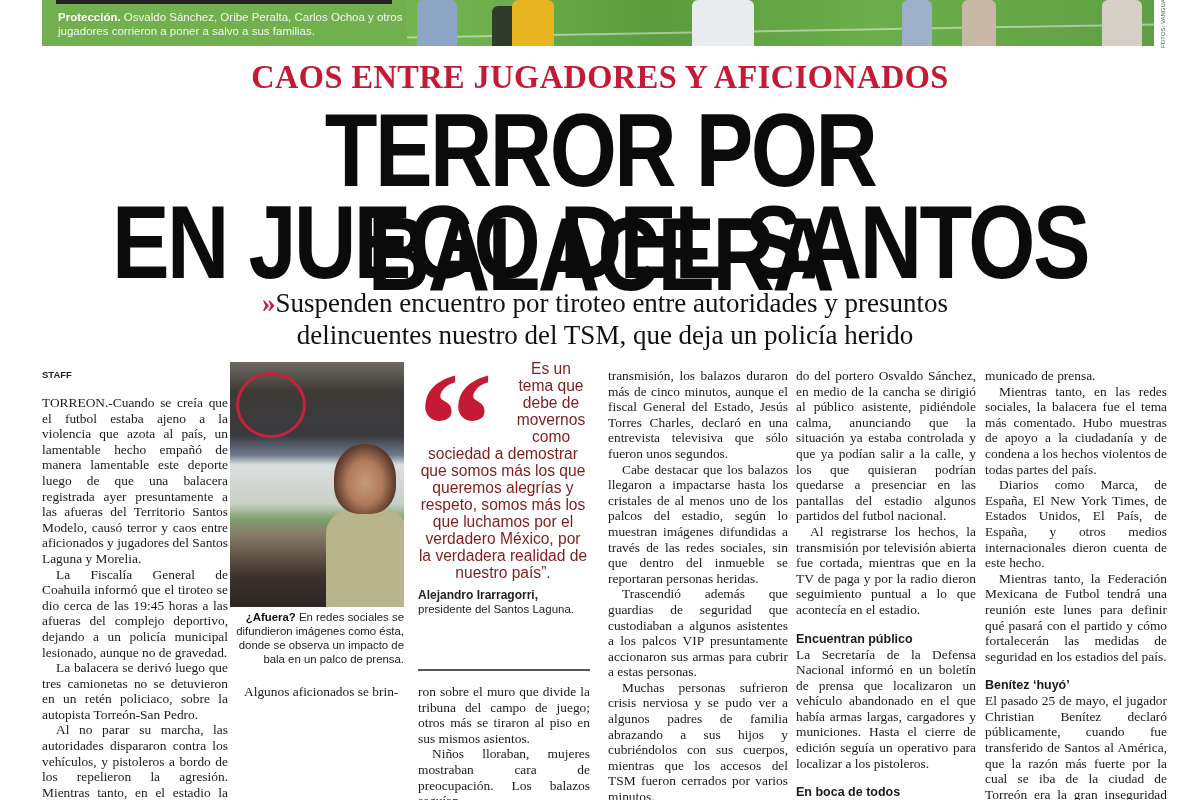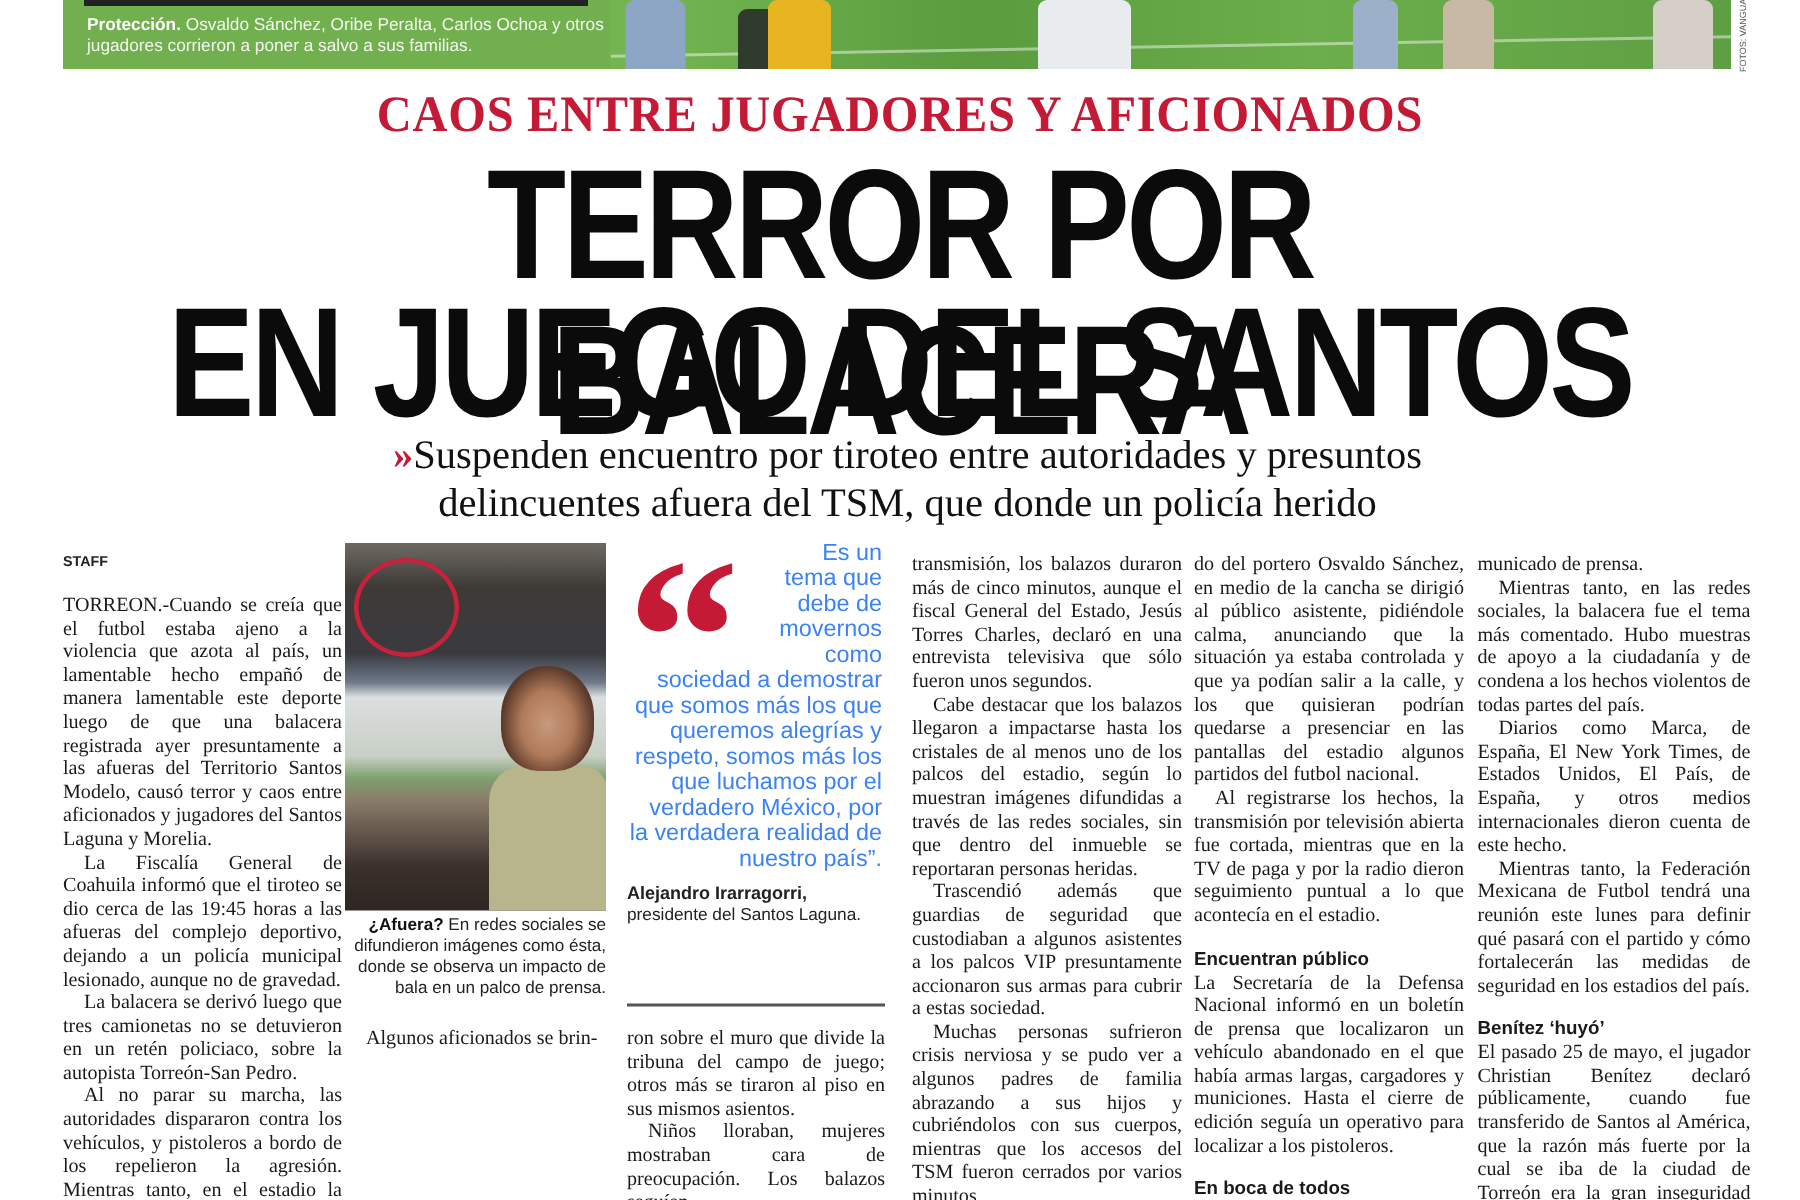--- a/index.html
+++ b/index.html
@@ -105,21 +105,21 @@
   .photo-caption b { font-weight: 700; color: #111; }
 
   
   .quote-wrap { position: relative; }
   .quote-mark {
     position: absolute; left: 0; top: -10px; font-family: "Liberation Serif", serif;
     font-size: 150px; line-height: 1; color: #c41a35; font-weight: 700;
   }
   .quote-text {
     font-family: "Liberation Sans", sans-serif; font-size: 15.6px; line-height: 17px;
-    color: #3b82f6; text-align: right;
+    color: #7f1d1d; text-align: center;
   }
   .quote-text .indent-block { margin-left: 96px; display: block; }
   .quote-author {
     font-family: "Liberation Sans", sans-serif; font-size: 11.5px; line-height: 13.5px;
     margin-top: 8px; color: #222; text-align: left;
   }
   .quote-author b { font-weight: 700; font-size: 12px; }
   .quote-rule { position: absolute; left: 418px; top: 669px; width: 172px; height: 2px; background: #555; }
 </style>
 </head>
@@ -139,21 +139,21 @@
     <div class="caption"><b>Protección.</b><span> Osvaldo Sánchez, Oribe Peralta, Carlos Ochoa y otros jugadores corrieron a poner a salvo a sus familias.</span></div>
   </div>
 </div>
 <div class="credit">FOTOS: VANGUARDIA</div>
 
 <div class="kicker">CAOS ENTRE JUGADORES Y AFICIONADOS</div>
 <div class="headline l1">TERROR POR BALACERA</div>
 <div class="headline l2">EN JUEGO DEL SANTOS</div>
 <div class="subhead">
   <span class="arrow">»</span><span>Suspenden encuentro por tiroteo entre autoridades y presuntos</span><br>
-  <span>delincuentes afuera del TSM, que donde un policía herido</span>
+  <span>delincuentes nuestro del TSM, que deja un policía herido</span>
 </div>
 
 <div class="byline">STAFF</div>
 
 <div class="col c1">
   <p class="noind">TORREON.-Cuando se creía que el futbol estaba ajeno a la violencia que azota al país, un lamentable hecho empañó de manera lamentable este deporte luego de que una balacera registrada ayer presuntamente a las afueras del Territorio Santos Modelo, causó terror y caos entre aficionados y jugadores del Santos Laguna y Morelia.</p>
   <p>La Fiscalía General de Coahuila informó que el tiroteo se dio cerca de las 19:45 horas a las afueras del complejo deportivo, dejando a un policía municipal lesionado, aunque no de gravedad.</p>
   <p>La balacera se derivó luego que tres camionetas no se detuvieron en un retén policiaco, sobre la autopista Torreón-San Pedro.</p>
   <p>Al no parar su marcha, las autoridades dispararon contra los vehículos, y pistoleros a bordo de los repelieron la agresión. Mientras tanto, en el estadio la tranquilidad se esfumó.</p>
 </div>
@@ -186,21 +186,21 @@
 <div class="quote-rule"></div>
 <div class="col c3b">
   <p class="noind">ron sobre el muro que divide la tribuna del campo de juego; otros más se tiraron al piso en sus mismos asientos.</p>
   <p>Niños lloraban, mujeres mostraban cara de preocupación. Los balazos seguían.</p>
 
 </div>
 
 <div class="col c4">
   <p class="noind">transmisión, los balazos duraron más de cinco minutos, aunque el fiscal General del Estado, Jesús Torres Charles, declaró en una entrevista televisiva que sólo fueron unos segundos.</p>
   <p>Cabe destacar que los balazos llegaron a impactarse hasta los cristales de al menos uno de los palcos del estadio, según lo muestran imágenes difundidas a través de las redes sociales, sin que dentro del inmueble se reportaran personas heridas.</p>
-  <p>Trascendió además que guardias de seguridad que custodiaban a algunos asistentes a los palcos VIP presuntamente accionaron sus armas para cubrir a estas sociedad.</p>
+  <p>Trascendió además que guardias de seguridad que custodiaban a algunos asistentes a los palcos VIP presuntamente accionaron sus armas para cubrir a estas personas.</p>
   <p>Muchas personas sufrieron crisis nerviosa y se pudo ver a algunos padres de familia abrazando a sus hijos y cubriéndolos con sus cuerpos, mientras que los accesos del TSM fueron cerrados por varios minutos.</p>
 
 </div>
 
 <div class="col c5">
   <p class="noind">do del portero Osvaldo Sánchez, en medio de la cancha se dirigió al público asistente, pidiéndole calma, anunciando que la situación ya estaba controlada y que ya podían salir a la calle, y los que quisieran podrían quedarse a presenciar en las pantallas del estadio algunos partidos del futbol nacional.</p>
   <p>Al registrarse los hechos, la transmisión por televisión abierta fue cortada, mientras que en la TV de paga y por la radio dieron seguimiento puntual a lo que acontecía en el estadio.</p>
   <div class="subtitle">Encuentran público</div>
   <p class="noind">La Secretaría de la Defensa Nacional informó en un boletín de prensa que localizaron un vehículo abandonado en el que había armas largas, cargadores y municiones. Hasta el cierre de edición seguía un operativo para localizar a los pistoleros.</p>
   <div class="subtitle">En boca de todos</div>

